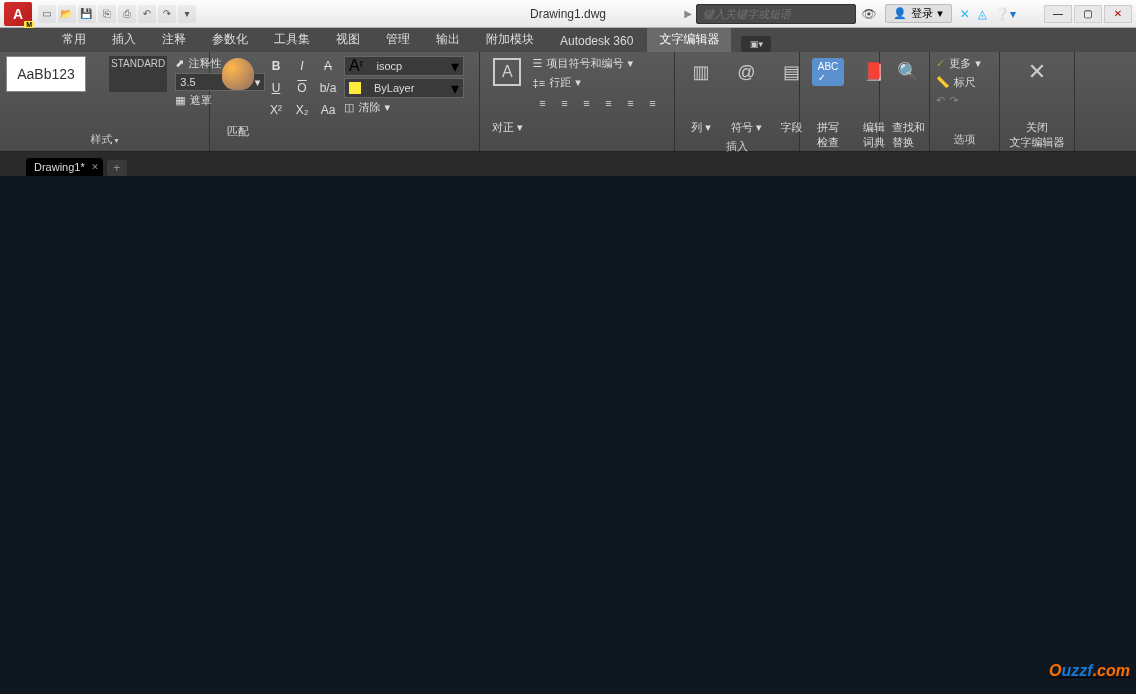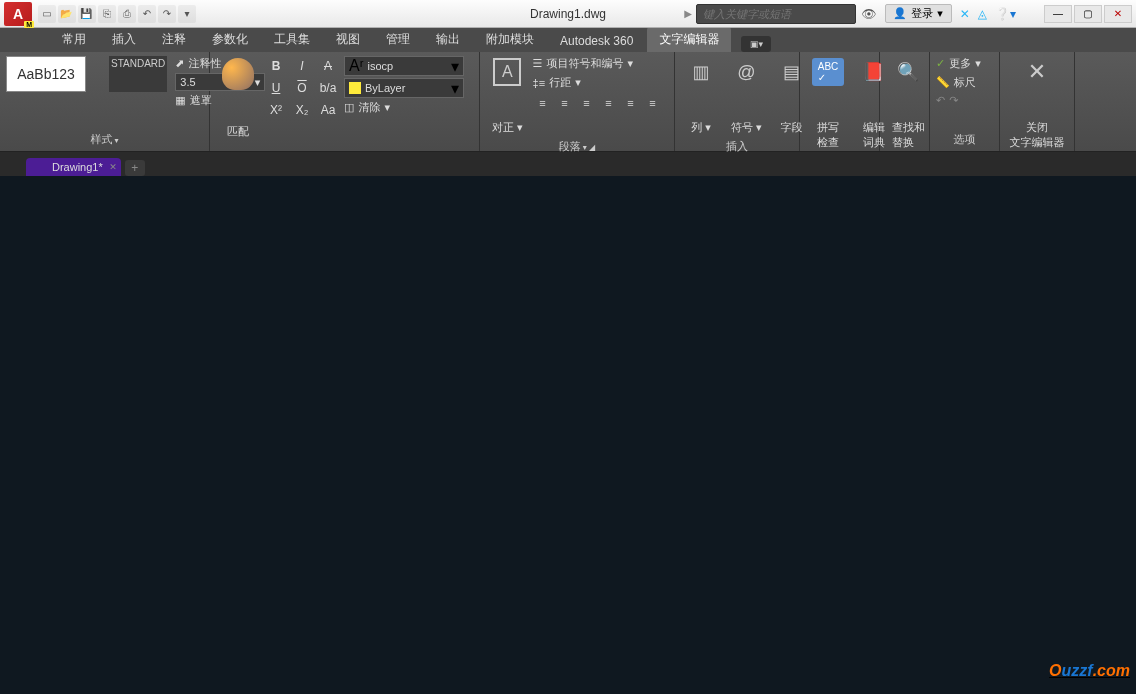--- a/index.html
+++ b/index.html
@@ -42,33 +42,33 @@
 .prop-col { display: flex; flex-direction: column; gap: 2px; margin-left: 4px; }
 .prop-row { display: flex; align-items: center; gap: 4px; font-size: 11px; color: #ddd; }
 .prop-dropdown { width: 90px; height: 18px; background: #3a3a3a; border: 1px solid #666; color: #ddd; font-size: 11px; padding: 0 4px; display: flex; align-items: center; justify-content: space-between; }
 
 .big-btn { display: flex; flex-direction: column; align-items: center; gap: 2px; padding: 2px 6px; cursor: pointer; }
 .big-btn-icon { width: 28px; height: 28px; display: flex; align-items: center; justify-content: center; font-size: 18px; }
 .big-btn-label { font-size: 11px; color: #ddd; white-space: nowrap; margin-top: 32px; }
 
 .fmt-grid { display: grid; grid-template-columns: repeat(3, 24px); gap: 2px; }
 .fmt-btn { width: 24px; height: 20px; display: flex; align-items: center; justify-content: center; font-size: 12px; color: #ddd; cursor: pointer; }
-.fmt-dropdown { width: 120px; height: 20px; background: #3a3a3a; border: 1px solid #666; display: flex; align-items: center; padding: 0 4px; gap: 4px; }
+.fmt-dropdown { width: 120px; height: 20px; background: #3a3a3a; border: 1px solid #666; display: flex; align-items: center; padding: 0 4px; gap: 13px; }
 .fmt-dropdown-text { font-size: 11px; color: #ddd; flex: 1; }
 .color-swatch { width: 12px; height: 12px; background: #ffeb3b; }
 
 .para-row { display: flex; align-items: center; gap: 4px; font-size: 11px; color: #ddd; margin-bottom: 2px; }
 .para-icons { display: flex; gap: 2px; }
 .para-icon { width: 20px; height: 18px; display: flex; align-items: center; justify-content: center; color: #ddd; font-size: 11px; cursor: pointer; }
 
 .brush-icon { width: 32px; height: 32px; background: radial-gradient(circle at 30% 30%, #ffb74d, #8d6e63); border-radius: 50% 50% 40% 40%; }
 
 
 .doc-tabs { height: 24px; background: #2a2a2a; display: flex; align-items: end; padding: 0 26px; gap: 4px; }
-.doc-tab { padding: 3px 18px 3px 26px; background: #4c1d95; color: #ddd; font-size: 11px; border-radius: 4px 4px 0 0; position: relative; cursor: pointer; }
+.doc-tab { padding: 3px 18px 3px 8px; background: #000000; color: #ddd; font-size: 11px; border-radius: 4px 4px 0 0; position: relative; cursor: pointer; }
 .doc-tab .close { position: absolute; right: 4px; top: 4px; font-size: 9px; color: #888; }
 .doc-tab-plus { width: 20px; height: 16px; background: #3a3a3a; border-radius: 3px; display: flex; align-items: center; justify-content: center; color: #888; font-size: 12px; cursor: pointer; }
 
 
 .canvas-area { flex: 1; background: #1b2838; position: relative; overflow: hidden; }
 .grid-bg { position: absolute; inset: 0; background-image: linear-gradient(#2a3a4a 1px, transparent 1px), linear-gradient(90deg, #2a3a4a 1px, transparent 1px); background-size: 32px 32px; }
 .ucs { position: absolute; bottom: 60px; left: 20px; }
 
 .watermark { position: absolute; bottom: 14px; right: 6px; font-size: 16px; font-weight: bold; font-style: italic; pointer-events: none; text-decoration: underline; }
 .watermark .blue { color: #1976d2; }
@@ -216,21 +216,20 @@
           <div class="para-icons">
             <div class="para-icon">≡</div>
             <div class="para-icon">≡</div>
             <div class="para-icon">≡</div>
             <div class="para-icon">≡</div>
             <div class="para-icon">≡</div>
             <div class="para-icon">≡</div>
           </div>
         </div>
       </div>
-      <div class="panel-label"><span>段落</span><span class="arrow">▾ ◢</span></div>
     </div>
 
     <div class="panel" style="width:125px">
       <div class="panel-content">
         <div class="big-btn">
           <div class="big-btn-icon" style="color:#ccc">▥</div>
           <div class="big-btn-label"><span>列</span> ▾</div>
         </div>
         <div class="big-btn">
           <div class="big-btn-icon" style="color:#ccc">@</div>

